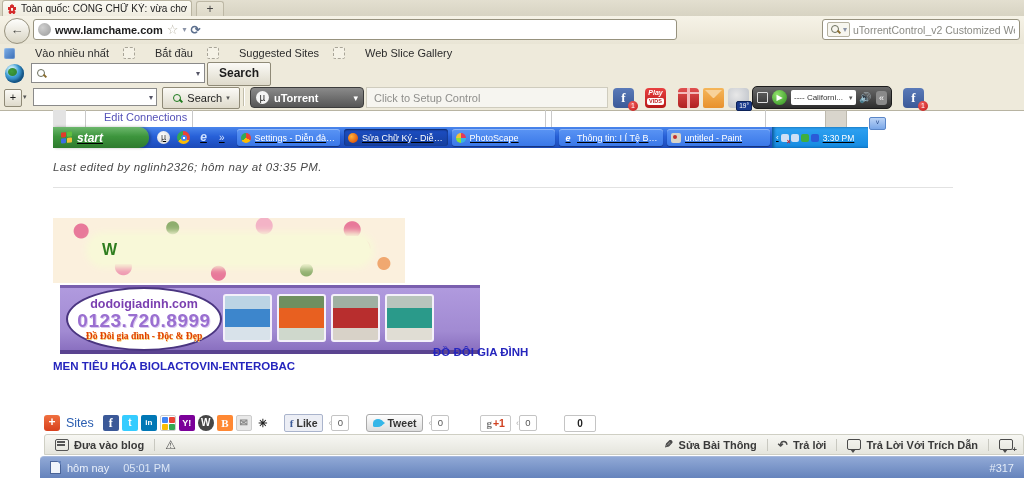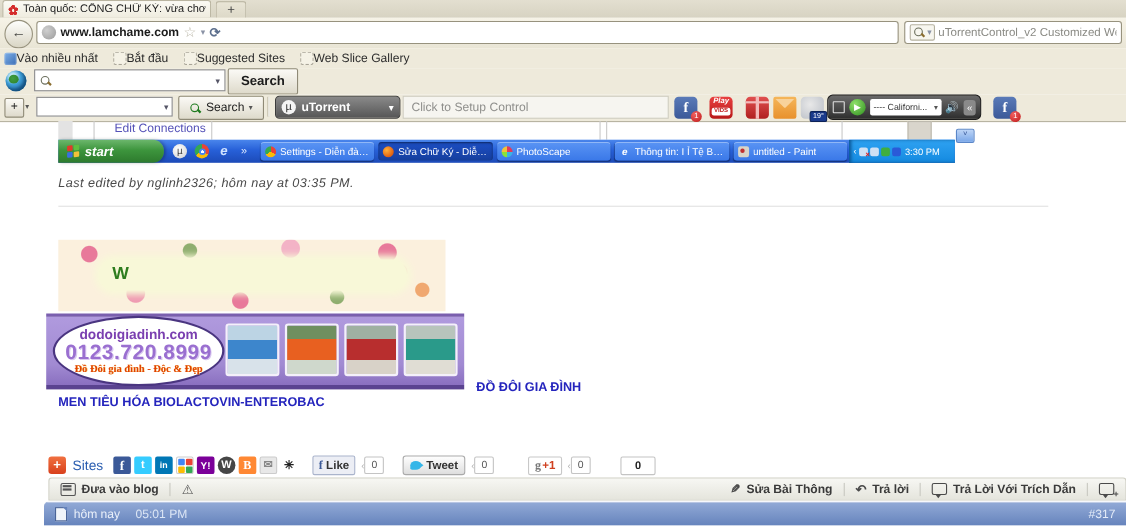--- a/index.html
+++ b/index.html
@@ -22,21 +22,21 @@
   .tab-title{font-size:10px;color:#222;white-space:nowrap;overflow:hidden;}
   .newtab{position:absolute;left:196px;top:1px;width:26px;height:15px;
           background:linear-gradient(#e9e5d6,#dcd8c7);border:1px solid #bdb8a5;border-bottom:none;
           border-radius:3px 3px 0 0;text-align:center;font-size:12px;line-height:14px;color:#444;}
 
   .navbar{position:absolute;left:0;top:16px;width:1024px;height:28px;
           background:linear-gradient(#f6f3e7,#e9e5d5);}
   .backbtn{position:absolute;left:4px;top:2px;width:24px;height:24px;border-radius:50%;
            background:linear-gradient(#fefefc,#d9d5c4);border:1px solid #97927e;
            color:#4a4a46;font-size:13px;line-height:22px;text-align:center;font-weight:bold;}
-  .urlbar{position:absolute;left:33px;top:3px;width:784px;height:21px;background:#fff;
+  .urlbar{position:absolute;left:33px;top:3px;width:644px;height:21px;background:#fff;
           border:1px solid #97927e;border-radius:3px;display:flex;align-items:center;
           padding:0 4px;box-sizing:border-box;gap:4px;}
   .globe-sm{width:13px;height:13px;border-radius:50%;flex:0 0 13px;
             background:radial-gradient(circle at 35% 35%, #cfcfcf, #9a9a9a);}
   .url-host{font-size:11px;font-weight:bold;color:#1c1c1c;white-space:nowrap;}
   .url-path{font-size:11px;color:#6e6e6e;white-space:nowrap;overflow:hidden;flex:1;}
   .urlbar .star{color:#b9b5a6;font-size:13px;}
   .urlbar .caret,.searchbox .caret{color:#8b93a6;font-size:8px;}
   .urlbar .reload{color:#5d708e;font-size:12px;font-weight:bold;}
   .searchbox{position:absolute;left:822px;top:3px;width:198px;height:21px;background:#fff;
@@ -45,21 +45,21 @@
   .mag{position:relative;width:11px;height:11px;flex:0 0 11px;}
   .mag::before{content:"";position:absolute;left:1px;top:1px;width:6px;height:6px;border:1.5px solid #6b6f5d;border-radius:50%;}
   .mag::after{content:"";position:absolute;left:7px;top:7px;width:4px;height:1.8px;background:#8a6d2f;transform:rotate(45deg);}
   .mag.green::before{border-color:#1d7a1d;}
   .mag.green::after{background:#1d7a1d;}
   .mag-box{border:1px solid #b5b1a0;border-radius:2px;padding:1px 2px;display:flex;align-items:center;gap:2px;background:#f7f6ef;}
   .search-ph{font-size:10.5px;color:#8a8a84;white-space:nowrap;overflow:hidden;}
 
   .bookmarksbar{position:absolute;left:0;top:44px;width:1024px;height:18px;
                 background:#eeeadb;display:flex;align-items:center;gap:14px;padding-left:4px;}
-  .bmk{display:flex;align-items:center;gap:0;font-size:11px;color:#2c2c2c;}
+  .bmk{display:flex;align-items:center;gap:20px;font-size:11px;color:#2c2c2c;}
   .bmk-ic{width:11px;height:11px;border-radius:2px;background:linear-gradient(135deg,#7fb0e8,#3a6db5);box-shadow:inset 0 0 0 1px #fff3;}
   .bmk-dash{width:10px;height:10px;border:1px dashed #a9a598;border-radius:2px;background:#f5f2e6;}
 
   .toolrow1{position:absolute;left:0;top:62px;width:1024px;height:24px;background:#eeeadb;}
   .globe-big{position:absolute;left:5px;top:2px;width:19px;height:19px;border-radius:50%;
      background:radial-gradient(circle at 35% 30%, #bfe6f7 15%, #3f9fd8 40%, #2e7bb5 70%, #1f5e92);
      box-shadow:inset -2px -2px 3px #14507d;}
   .globe-big::after{content:"";position:absolute;left:3px;top:4px;width:9px;height:8px;border-radius:50%;
      background:radial-gradient(circle at 40% 40%, #3f9f3f, #2d7d2d);} 
   .srch-input{position:absolute;left:31px;top:1px;width:174px;height:20px;background:#fff;
@@ -118,21 +118,21 @@
 
   
   .frag-line{position:absolute;background:#c9c9c9;width:1px;}
   .frag-grey{position:absolute;left:53px;top:110px;width:13px;height:17px;background:#e3e3e3;}
   .frag-block{position:absolute;left:825px;top:110px;width:20px;height:17px;background:#d9d5cc;border:1px solid #bdb9ae;}
   .frag-scroll{position:absolute;left:869px;top:117px;width:15px;height:11px;background:linear-gradient(#bcd4f6,#7aa7e8);
      border:1px solid #5a86c8;border-radius:2px;color:#2a4a8a;font-size:7px;line-height:9px;text-align:center;}
   .menu-item{position:absolute;left:104px;top:111px;font-size:11px;color:#5552b8;}
 
   .taskbar{position:absolute;left:53px;top:127px;width:815px;height:21px;
-     background:linear-gradient(#4a86ec,#2760d8 45%,#1c4ab8);display:flex;align-items:center;}
+     background:linear-gradient(#4a86ec,#2760d8 45%,#1c4ab8);display:flex;align-items:center;text-decoration:underline;}
   .startbtn{width:96px;height:21px;border-radius:0 10px 10px 0;
      background:linear-gradient(#6cb76c,#3d953d 45%,#2d7a2d);display:flex;align-items:center;gap:5px;
      padding-left:8px;box-sizing:border-box;box-shadow:2px 0 3px #0004;}
   .xpflag{width:11px;height:11px;display:grid;grid-template-columns:5px 5px;grid-template-rows:5px 5px;gap:1px;transform:skewY(-5deg);}
   .xpflag i{border-radius:1px;}
   .xpflag i:nth-child(1){background:#e23a2a;}
   .xpflag i:nth-child(2){background:#5fbf3f;}
   .xpflag i:nth-child(3){background:#3a6fe2;}
   .xpflag i:nth-child(4){background:#f2c23a;}
   .start-label{color:#fff;font-weight:bold;font-style:italic;font-size:12px;}
@@ -185,23 +185,23 @@
       radial-gradient(circle at 72% 80%, #8fae6e 6px, rgba(0,0,0,0) 7px),
       radial-gradient(circle at 85% 18%, #e8799a 8px, rgba(0,0,0,0) 9px),
       radial-gradient(circle at 94% 70%, #f0a870 6px, rgba(0,0,0,0) 7px),
       radial-gradient(circle at 15% 45%, #f0a870 5px, rgba(0,0,0,0) 6px),
       radial-gradient(circle at 88% 45%, #ef9ab2 7px, rgba(0,0,0,0) 8px),
       #fbf0dd;}
   .floral-pill{position:absolute;left:37px;top:18px;width:280px;height:28px;border-radius:14px;
      background:#f8f8d8;box-shadow:0 0 6px 4px #f8f8d8;display:flex;align-items:center;padding-left:12px;box-sizing:border-box;}
   .floral-pill span{color:#2e7d1e;font-weight:bold;font-size:16px;}
 
-  .purplead{position:absolute;left:42px;top:285px;width:380px;height:62px;
+  .purplead{position:absolute;left:60px;top:285px;width:380px;height:62px;
      background:linear-gradient(#b09ade,#a18ad2 70%,#8a70c0);
-     border-top:3px solid #7a5fae;border-bottom:4px solid #5a4390;box-sizing:content-box;}
+     border-top:3px solid #7a5fae;border-bottom:4px solid #5a4390;box-sizing:content-box;padding-left:40px;}
   .oval{position:absolute;left:6px;top:-1px;width:152px;height:60px;border-radius:50%;
      background:#fff;border:2px solid #4a3580;display:flex;flex-direction:column;align-items:center;justify-content:center;}
   .ad-domain{color:#7a3fb0;font-weight:bold;font-size:12.5px;line-height:14px;}
   .ad-phone{color:#9a6fd0;font-weight:bold;font-size:19px;line-height:19px;letter-spacing:0.5px;
      text-shadow:1px 1px 0 #d9c8f0;}
   .ad-tagline{color:#e04000;font-weight:bold;font-size:9.5px;line-height:12px;
      font-family:"Liberation Serif",serif;text-shadow:0.5px 0.5px 0 #f8d070;}
   .photos{position:absolute;left:163px;top:6px;display:flex;gap:5px;}
   .photo{width:49px;height:48px;border:2px solid #f4f0fa;border-radius:3px;box-sizing:border-box;}
   .p1{background:linear-gradient(180deg,#bcd4e4 0 30%,#3d86cc 30% 70%,#d8e2ea 70%);}

